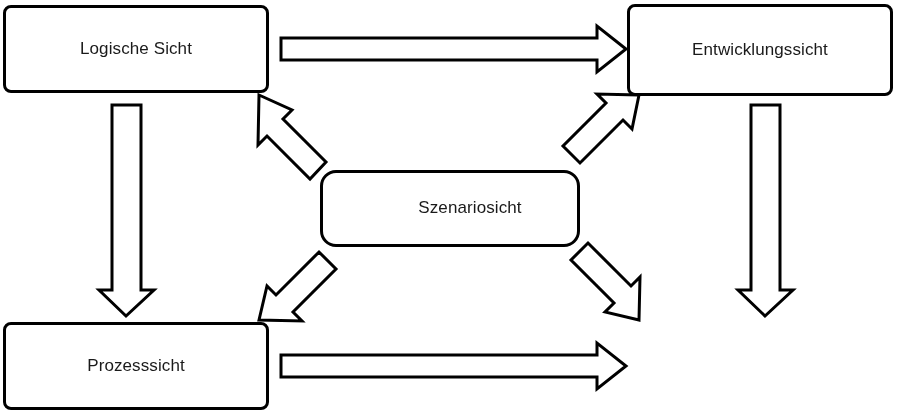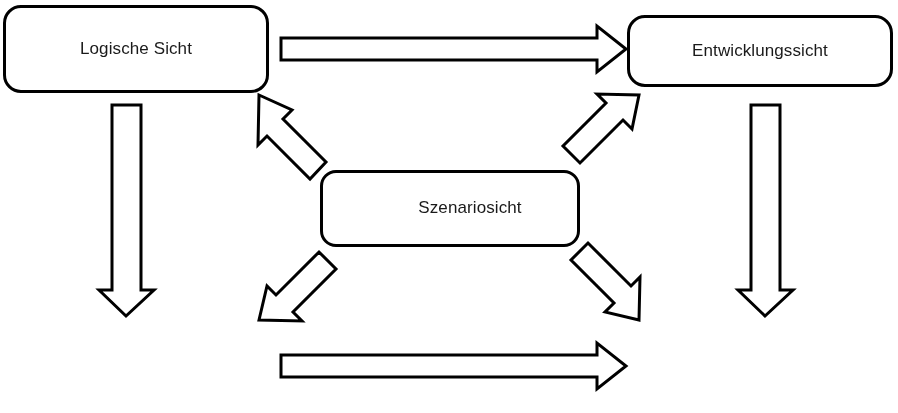--- a/index.html
+++ b/index.html
@@ -22,38 +22,38 @@
     left: 0;
     top: 0;
     width: 898px;
     height: 413px;
   }
   .view-box {
     position: absolute;
     box-sizing: border-box;
     background: #ffffff;
     border: 3px solid #000000;
-    border-radius: 18px;
+    border-radius: 8px;
     display: flex;
     align-items: center;
     justify-content: center;
     z-index: 5;
   }
   .view-box-label {
     font-family: "Liberation Sans", sans-serif;
     font-size: 17px;
     line-height: 1.1;
     color: #1a1a1a;
     letter-spacing: 0.1px;
     text-align: center;
     white-space: nowrap;
   }
   
   #box-logische  { left: 3px;   top: 5px;   width: 266px; height: 88px; }
-  #box-entwick   { left: 627px; top: 15px;   width: 266px; height: 72px; }
+  #box-entwick   { left: 627px; top: 4px;   width: 266px; height: 92px; }
   #box-prozess   { left: 3px;   top: 322px; width: 266px; height: 88px; }
   #box-physische { left: 627px; top: 322px; width: 266px; height: 88px; }
   
   #box-szenario  { left: 320px; top: 170px; width: 260px; height: 77px; border-radius: 16px; padding-left: 40px; }
 
   .arrow-shape {
     fill: #ffffff;
     stroke: #000000;
     stroke-width: 3;
     stroke-linejoin: miter;
@@ -89,15 +89,18 @@
   </div>
 
   <div class="view-box" id="box-entwick">
     <span class="view-box-label">Entwicklungssicht</span>
   </div>
 
   <div class="view-box" id="box-szenario">
     <span class="view-box-label">Szenariosicht</span>
   </div>
 
+  <div class="view-box" id="box-prozess">
+    <span class="view-box-label">Prozesssicht</span>
+  </div>
 
 
 </div>
 
 </body></html>

